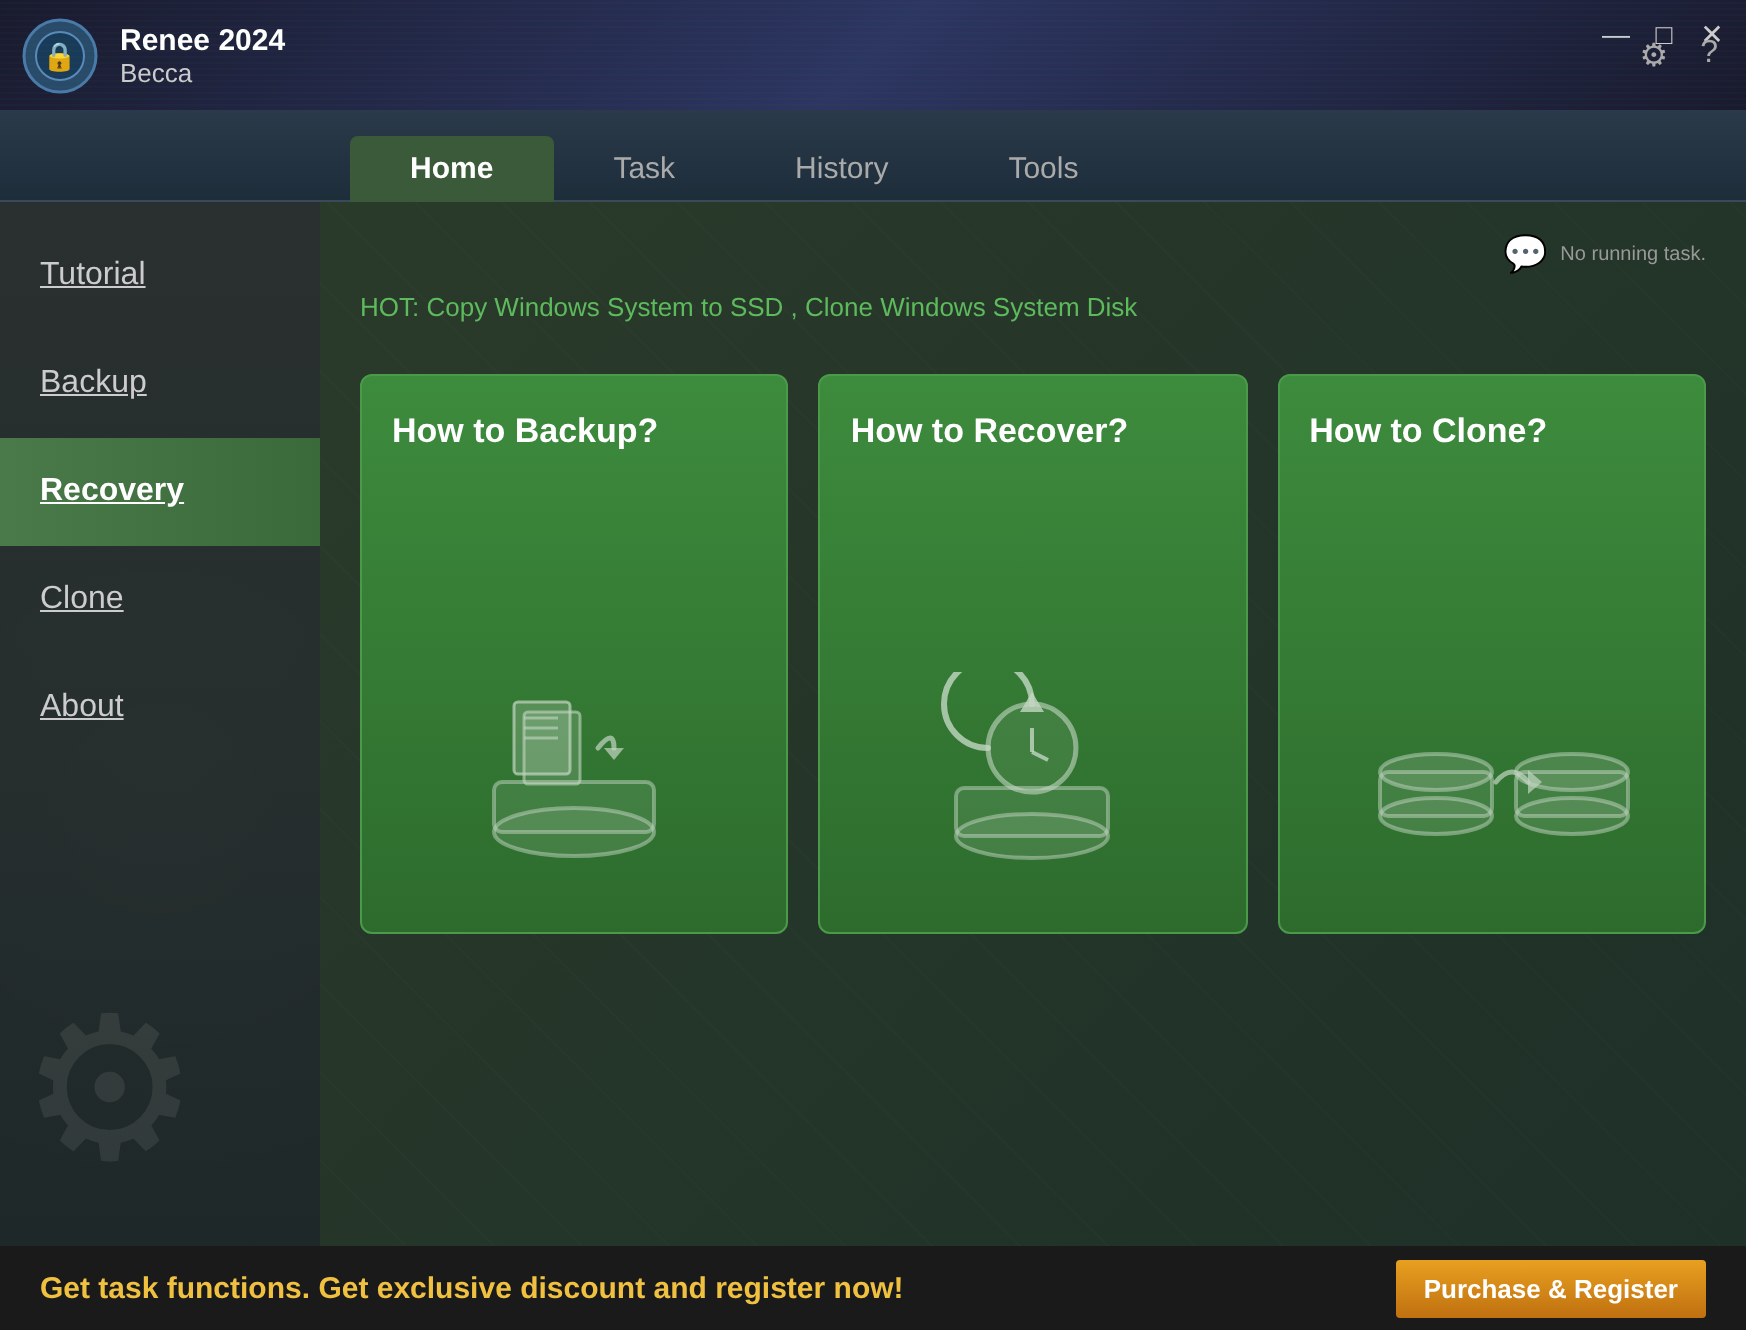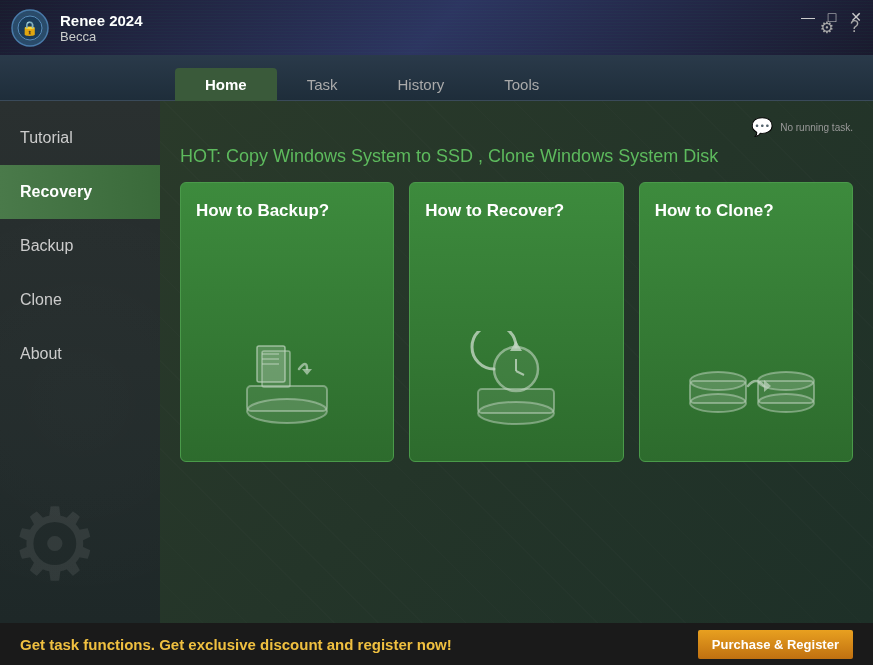--- a/index.html
+++ b/index.html
@@ -118,20 +118,21 @@
       background-image: radial-gradient(circle at 80px 300px, rgba(255,255,255,0.1) 0%, transparent 70%);
       pointer-events: none;
     }
     .sidebar-item {
       padding: 18px 20px;
       color: #ccc;
       font-size: 16px;
       cursor: pointer;
       position: relative;
       z-index: 1;
+      text-decoration: underline;
     }
     .sidebar-item.active {
       background: linear-gradient(90deg, #4a7a4a, #3a6a3a);
       color: #fff;
       font-weight: bold;
     }
 
     
     .content {
       flex: 1;
@@ -168,22 +169,22 @@
       color: #888;
     }
     .status-text {
       color: #999;
       font-size: 10px;
     }
 
     
     .hot-text {
       color: #5dba5d;
-      font-size: 18px;
-      margin-bottom: 15px;
+      font-size: 13px;
+      margin-bottom: 26px;
       position: relative;
       z-index: 1;
     }
 
     
     .cards-row {
       display: flex;
       gap: 15px;
       position: relative;
       z-index: 1;
@@ -289,22 +290,22 @@
     <div class="tab-icon-btn">⚙</div>
     <div class="tab-icon-btn">?</div>
   </div>
 </div>
 
 <div class="main-layout">
 
   <div class="sidebar">
     <div class="sidebar-bg"></div>
     <div class="sidebar-item">Tutorial</div>
+    <div class="sidebar-item">Backup</div>
     <div class="sidebar-item active">Recovery</div>
-    <div class="sidebar-item">Backup</div>
     <div class="sidebar-item">Clone</div>
     <div class="sidebar-item">About</div>
     <div class="sidebar-watermark">⚙</div>
   </div>
 
   <div class="content">
     <div class="content-bg"></div>
 
     <div class="status-row">
       <span class="status-icon">💬</span>

